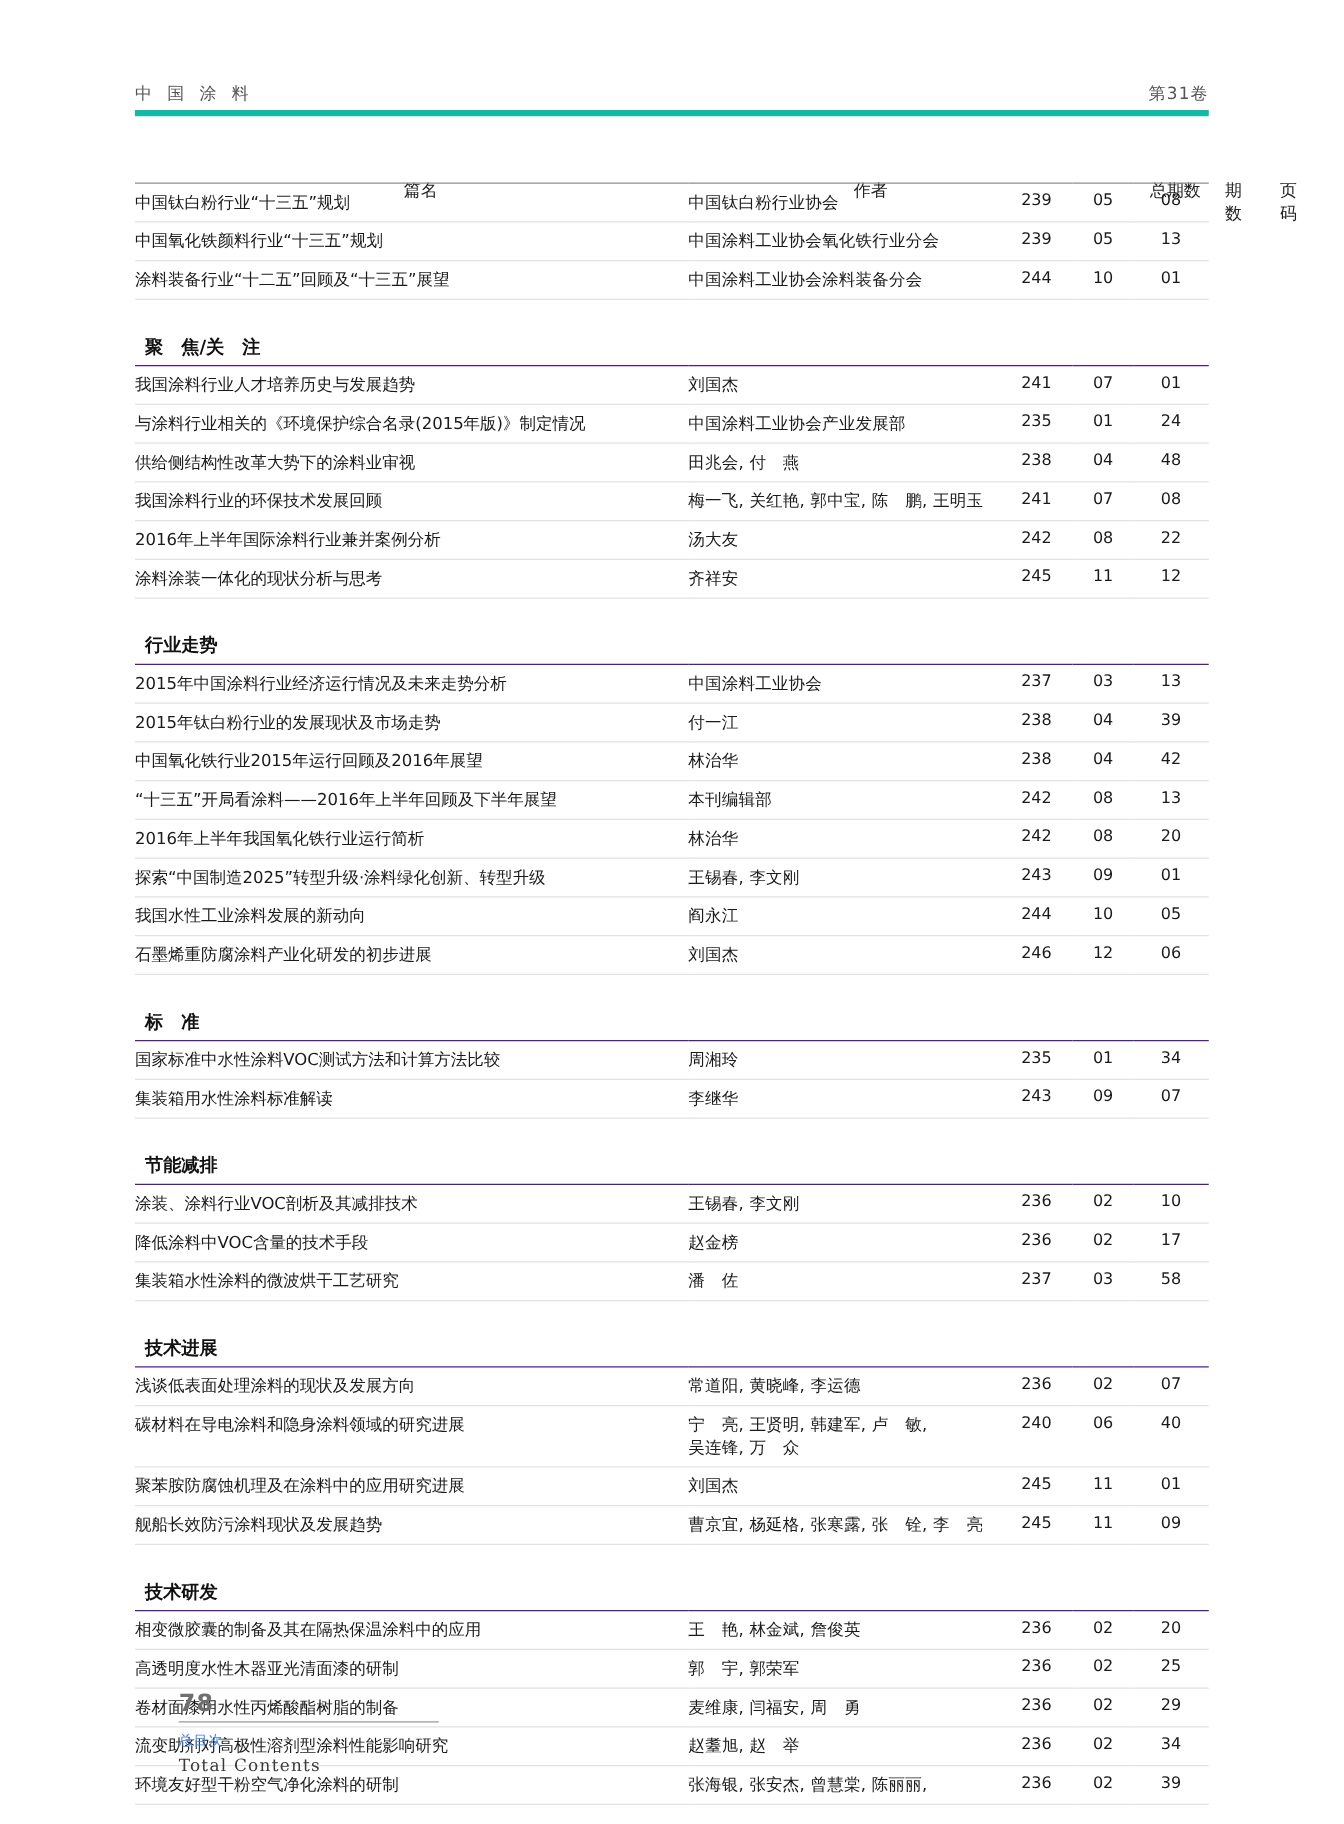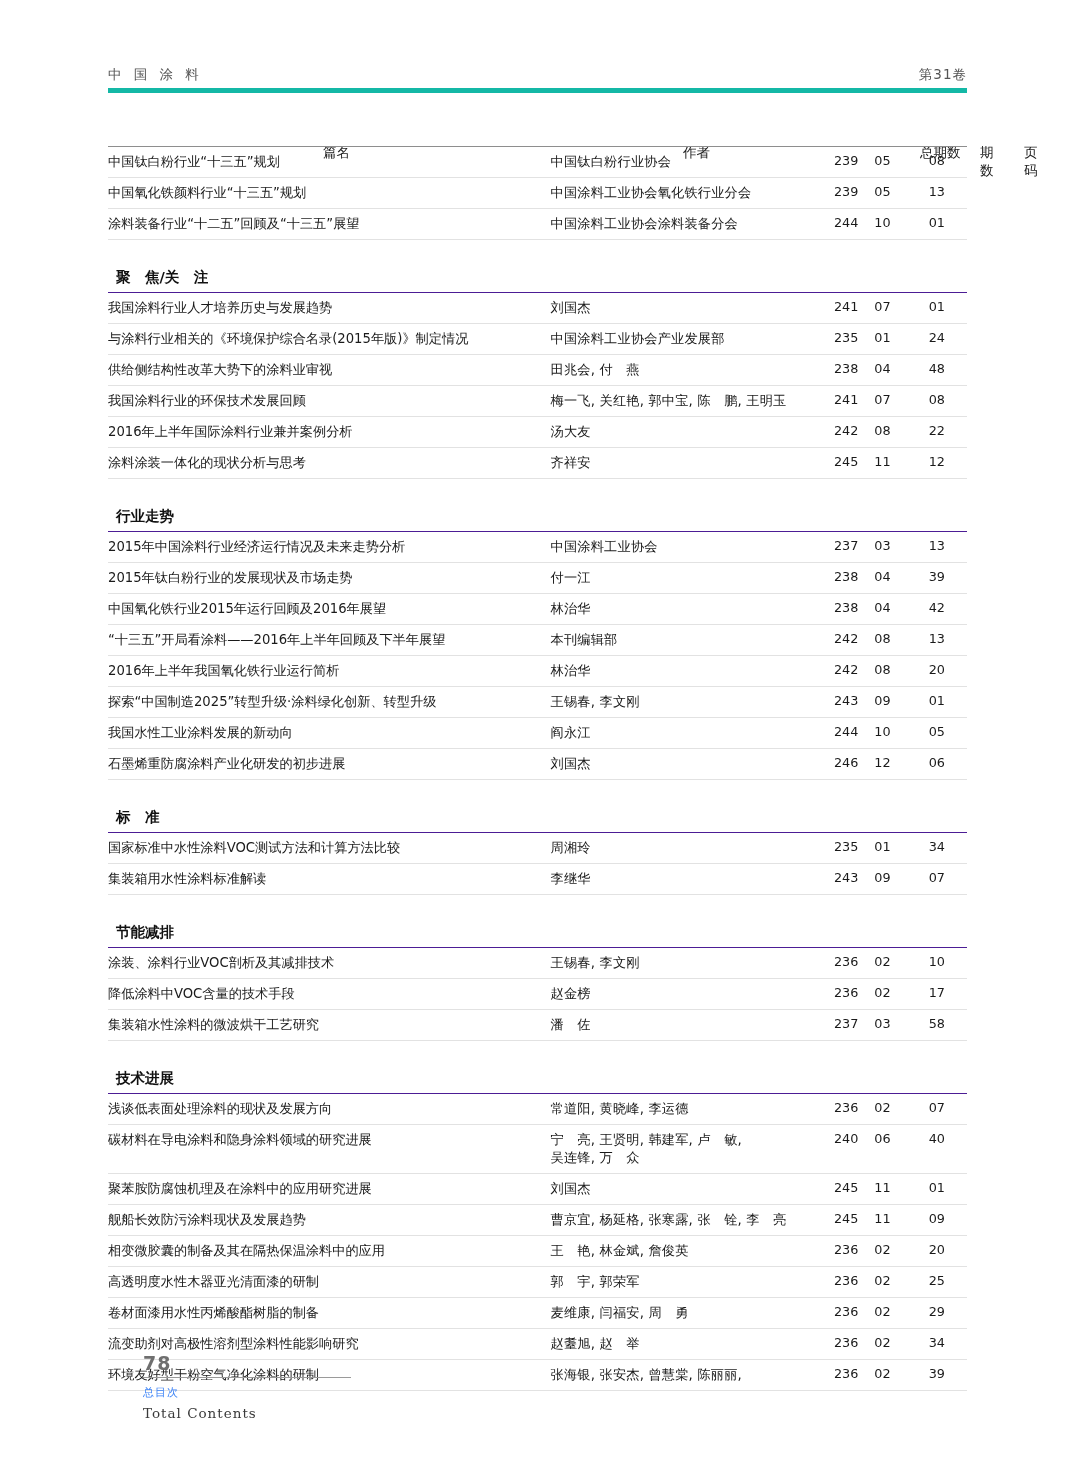--- a/index.html
+++ b/index.html
@@ -84,21 +84,21 @@
   }
   td.c-title {
     width: 440px;
     padding-left: 8px;
   }
   td.c-author {
     width: 248px;
     padding-left: 10px;
     letter-spacing: 0.2px;
   }
-  td.c-vol { width: 58px; text-align: right; font-size: 12.8px; }
+  td.c-vol { width: 58px; text-align: center; font-size: 12.8px; }
   td.c-issue { width: 48px; text-align: center; font-size: 12.8px; }
   td.c-page { width: 60px; text-align: center; font-size: 12.8px; }
 
   .author-line { display: block; white-space: pre; }
 
   
   tr.section > td {
     padding-top: 28px;
     padding-bottom: 5px;
     border-bottom: 1px solid #4c1d95;
@@ -419,20 +419,23 @@
           </tr>
           <tr class="entry">
             <td class="c-title">舰船长效防污涂料现状及发展趋势</td>
             <td class="c-author">
               <span class="author-line">曹京宜, 杨延格, 张寒露, 张　铨, 李　亮</span>
             </td>
             <td class="c-vol">245</td>
             <td class="c-issue">11</td>
             <td class="c-page">09</td>
           </tr>
+          <tr class="section">
+            <td colspan="5"><span class="section-label">技术研发</span></td>
+          </tr>
           <tr class="entry">
             <td class="c-title">相变微胶囊的制备及其在隔热保温涂料中的应用</td>
             <td class="c-author">
               <span class="author-line">王　艳, 林金斌, 詹俊英</span>
             </td>
             <td class="c-vol">236</td>
             <td class="c-issue">02</td>
             <td class="c-page">20</td>
           </tr>
           <tr class="entry">

